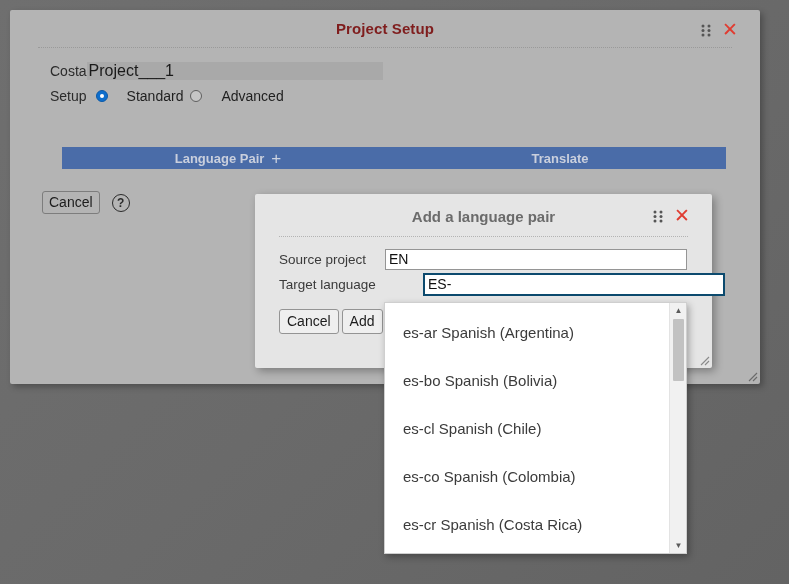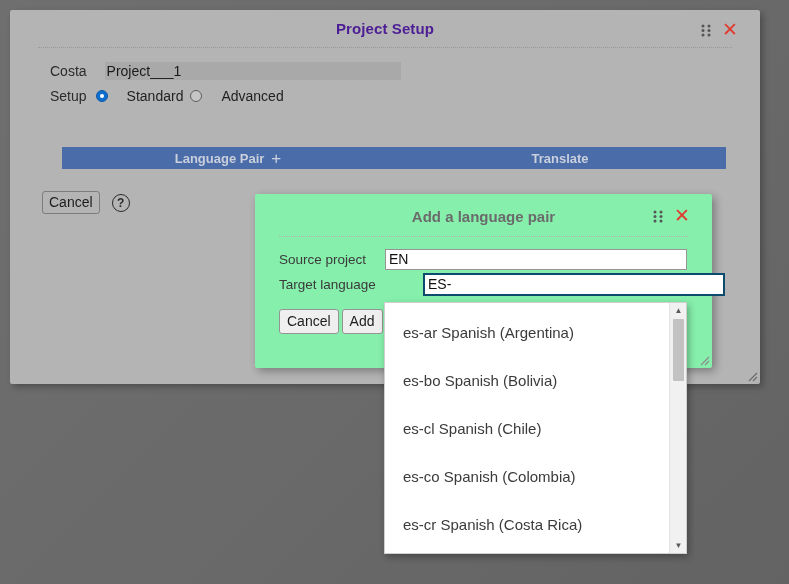--- a/index.html
+++ b/index.html
@@ -28,21 +28,21 @@
   #project-window .titlebar {
     position: relative;
     height: 38px;
   }
   #project-window .title {
     position: absolute;
     left: 0; right: 0; top: 10px;
     text-align: center;
     font-size: 15px;
     font-weight: bold;
-    color: #4c1d95;
+    color: #7f1d1d;
     letter-spacing: 0.1px;
   }
   .win-controls {
     position: absolute;
     top: 12px;
     display: flex;
     align-items: center;
     gap: 10px;
   }
   #project-window .win-controls { right: 22px; }
@@ -78,27 +78,27 @@
     align-items: center;
     height: 22px;
     font-size: 14px;
     color: #222;
   }
   .row .lbl {
     color: #2b2b2b;
     font-size: 14px;
   }
   #name-field {
-    margin-left: 18px;
+    margin-left: 0;
     width: 296px; height: 18px;
     background: #a9a9a9;
     border: none;
     outline: none;
     font-family: "Liberation Sans", sans-serif;
-    font-size: 14px;
+    font-size: 16px;
     color: #1a1a1a;
     padding: 0 2px;
   }
   .type-row { margin-top: 3px; }
   .radio-group { display: flex; align-items: center; margin-left: 9px; }
   .radio-item { display: flex; align-items: center; cursor: pointer; }
   .radio-item + .radio-item { margin-left: 7px; }
   .radio-dot {
     width: 12px; height: 12px;
     border-radius: 50%;
@@ -193,21 +193,21 @@
     right: 2px; bottom: 2px;
     width: 14px; height: 14px;
     cursor: nwse-resize;
   }
 
   
   #lang-modal {
     position: absolute;
     left: 255px; top: 194px;
     width: 457px; height: 174px;
-    background: #86efac;
+    background: #e5e5e5;
     box-shadow: 3px 3px 8px rgba(0,0,0,0.32);
     border-radius: 2px;
   }
   #lang-modal .titlebar { position: relative; height: 42px; }
   #lang-modal .title {
     position: absolute;
     left: 0; right: 0; top: 14px;
     text-align: center;
     font-size: 15px;
     font-weight: bold;

